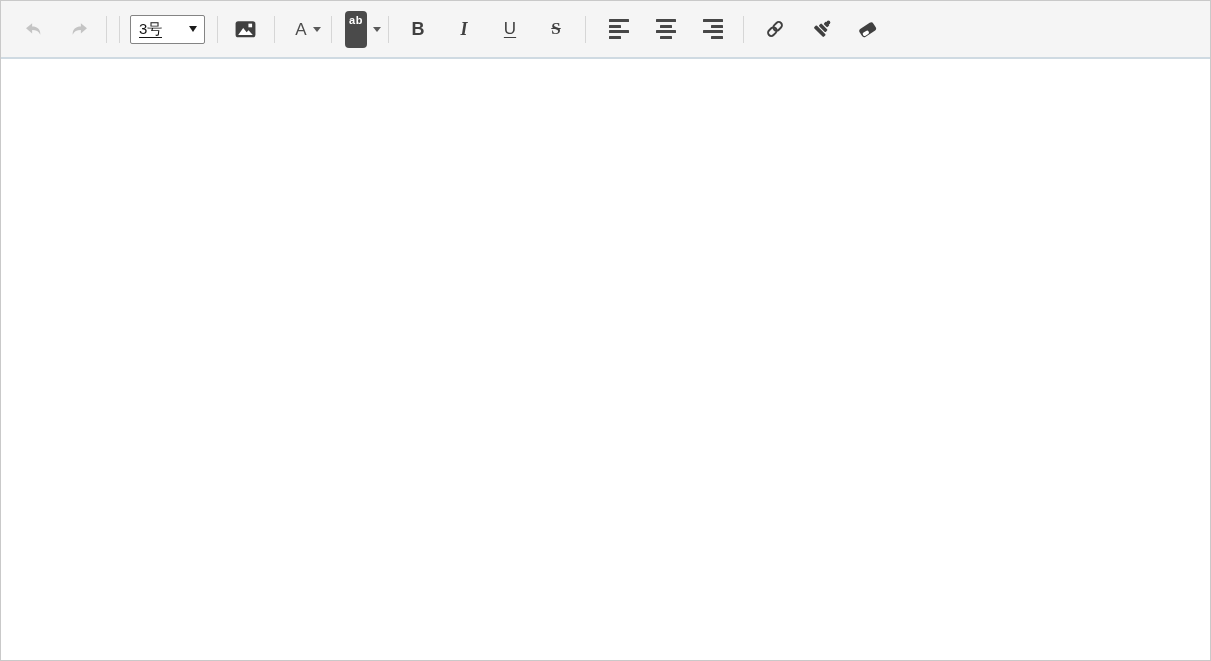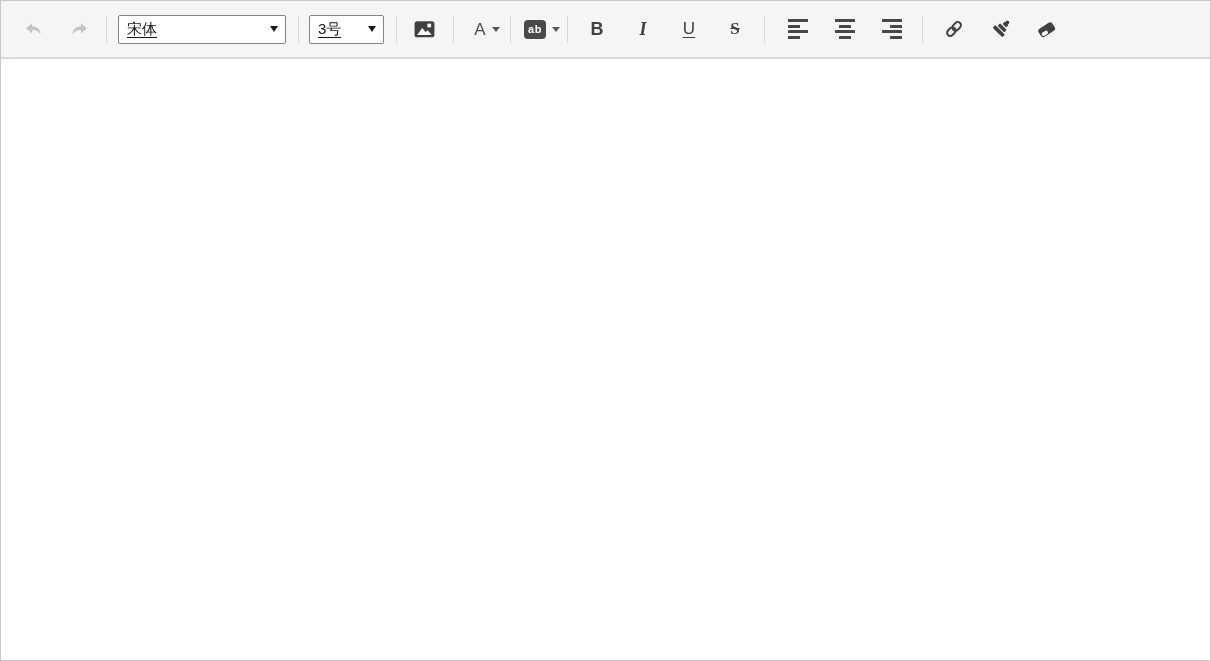--- a/index.html
+++ b/index.html
@@ -85,21 +85,21 @@
     font-size: 17px;
     color: #4d4d4d;
     line-height: 1;
   }
   .hl-badge {
     background: #4a4a4a;
     color: #fff;
     font-size: 11px;
     font-weight: bold;
     line-height: 1;
-    padding: 4px 4px 4px;
+    padding: 4px 4px 22px;
     border-radius: 4px;
     letter-spacing: 0.5px;
   }
   .caret {
     width: 0; height: 0;
     border-left: 4px solid transparent;
     border-right: 4px solid transparent;
     border-top: 5px solid #5a5a5a;
     margin-left: 6px;
   }
@@ -145,24 +145,20 @@
     <button class="tb-btn narrow" style="margin-left:18px" title="">
       <svg width="21" height="21" viewBox="0 0 20 20">
         <g transform="translate(20,0) scale(-1,1)">
           <path d="M8.7 4.0 L2.9 8.9 L8.7 13.7 L8.7 10.5 C12.6 10.5 15.0 11.8 16.5 15.0 C16.8 9.6 13.5 7.1 8.7 7.1 Z" fill="#c4c4c4"></path>
         </g>
       </svg>
     </button>
 
     <div class="sep" style="margin-left:13px"></div>
 
-    <div class="select" style="margin-left:11px;width:168px">
-      <span class="sel-value">宋体</span>
-      <span class="sel-arrow"></span>
-    </div>
 
     <div class="sep" style="margin-left:12px"></div>
 
     <div class="select" style="margin-left:10px;width:75px">
       <span class="sel-value">3号</span>
       <span class="sel-arrow"></span>
     </div>
 
     <div class="sep" style="margin-left:12px"></div>
 

